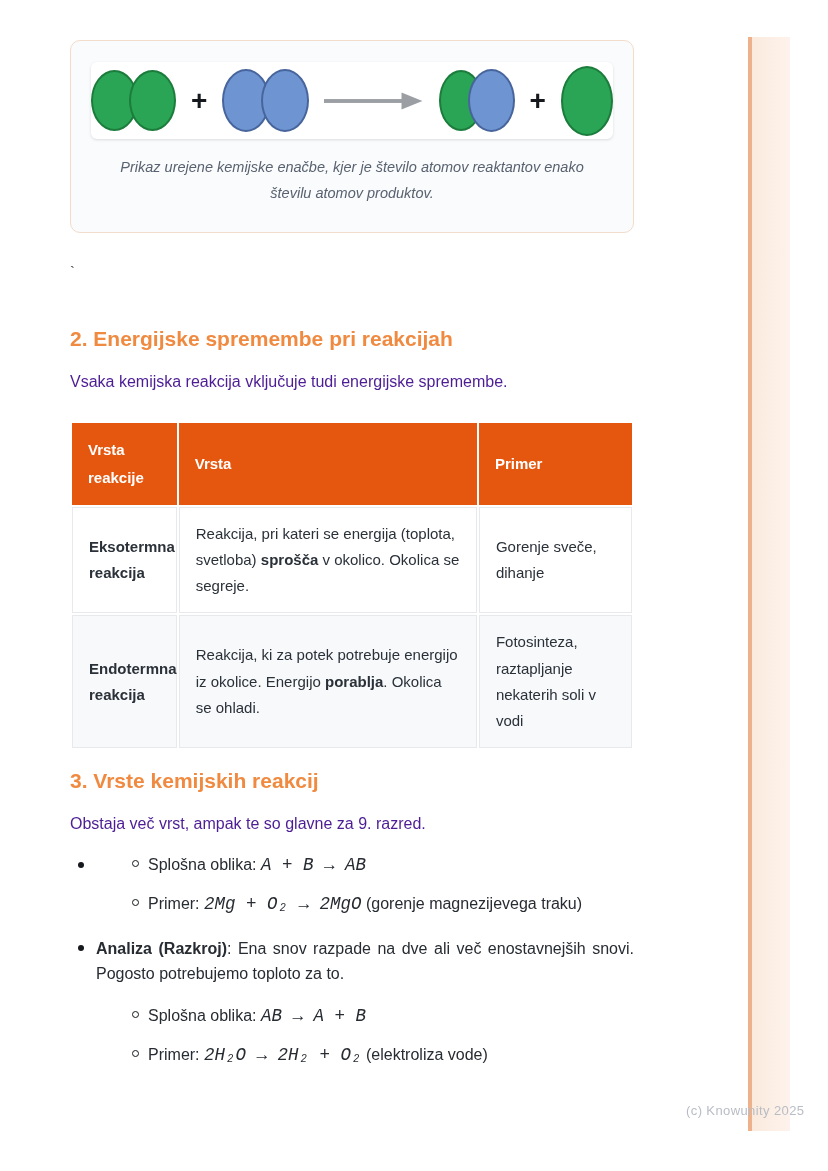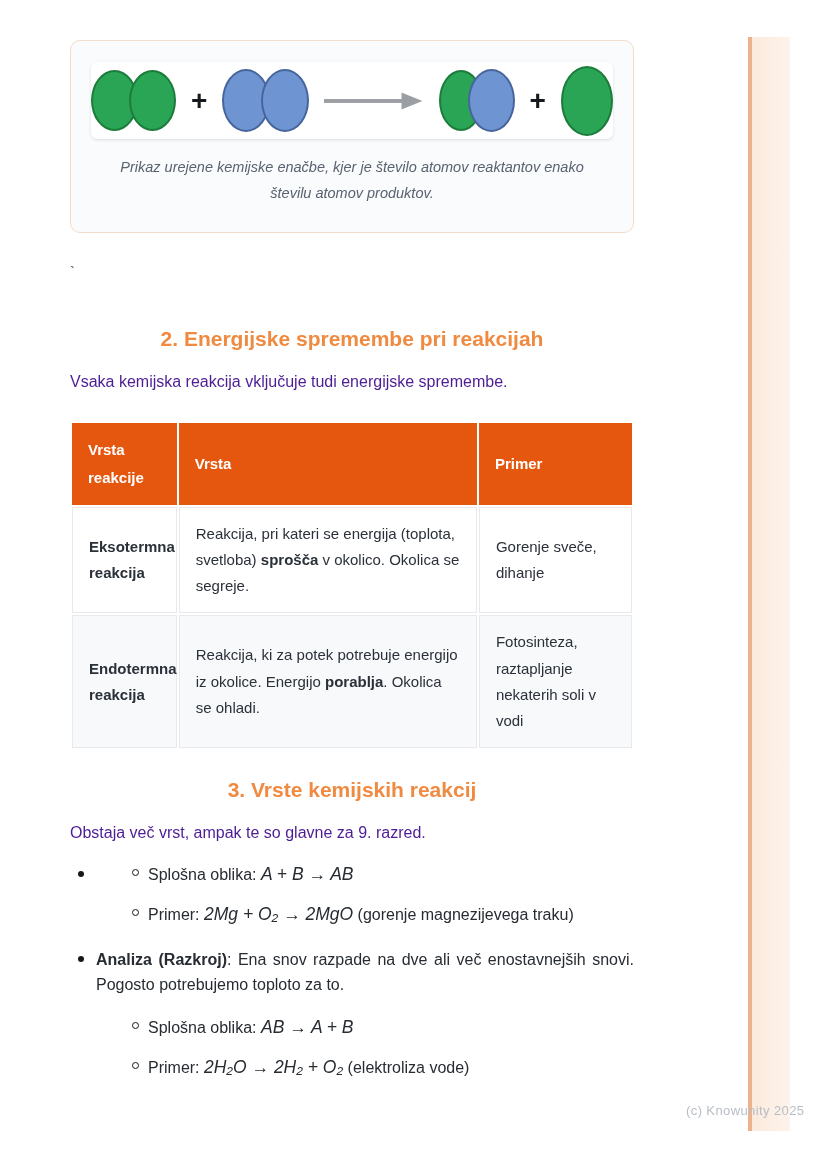--- a/index.html
+++ b/index.html
@@ -94,23 +94,22 @@
     font-size: 15px;
     color: #3a3f46;
   }
   
   h2.sec {
     margin-top: 47px;
     font-size: 21px;
     font-weight: 700;
     color: #f08a40;
     line-height: 26px;
-    text-align: center;
-  }
-  h2.sec3 { margin-top: 27px; }
+  }
+  h2.sec3 { margin-top: 18px; }
   p.body {
     margin-top: 19px;
     font-size: 16px;
     line-height: 22px;
     color: #4c1d95;
   }
   
   table.reactions {
     margin-top: 28px;
     width: 564px;
@@ -169,21 +168,21 @@
     left: 36px;
     top: 7px;
     width: 7px;
     height: 7px;
     border-radius: 50%;
     border: 1.6px solid #15181c;
     background: transparent;
   }
   .subitem-text { font-size: 16px; line-height: 24px; color: #272c33; }
   .math {
-    font-family: Liberation Sans, sans-serif;
+    font-family: Liberation Mono, monospace;
     font-style: italic;
     font-size: 17.5px;
   }
   strong { font-weight: 700; }
 </style>
 </head>
 <body>
 
 <div class="page">
 

